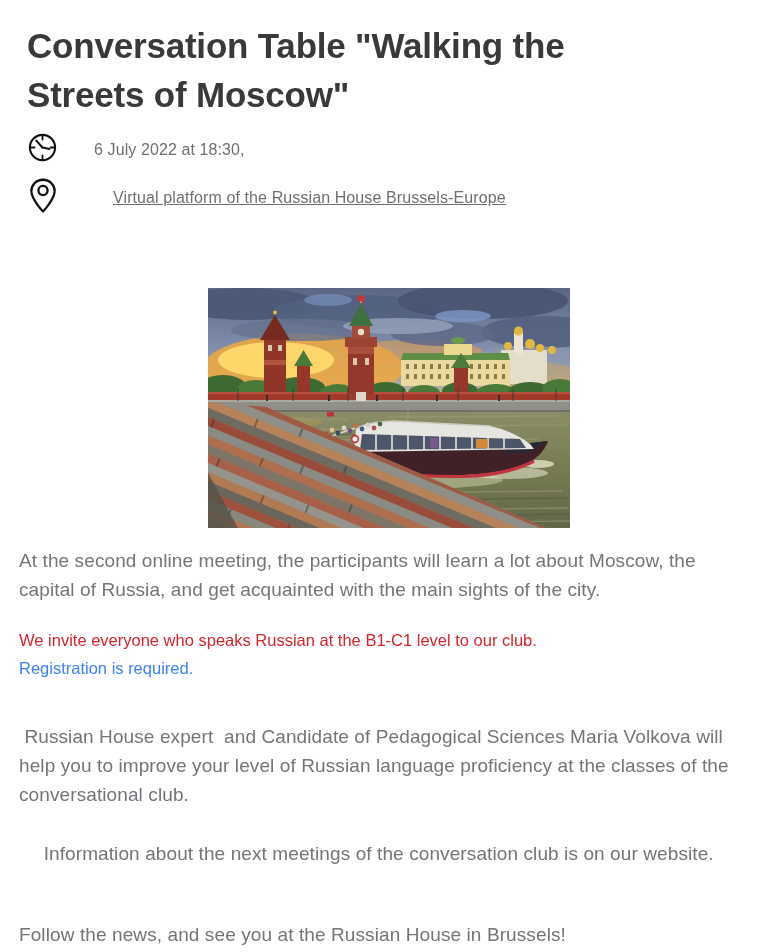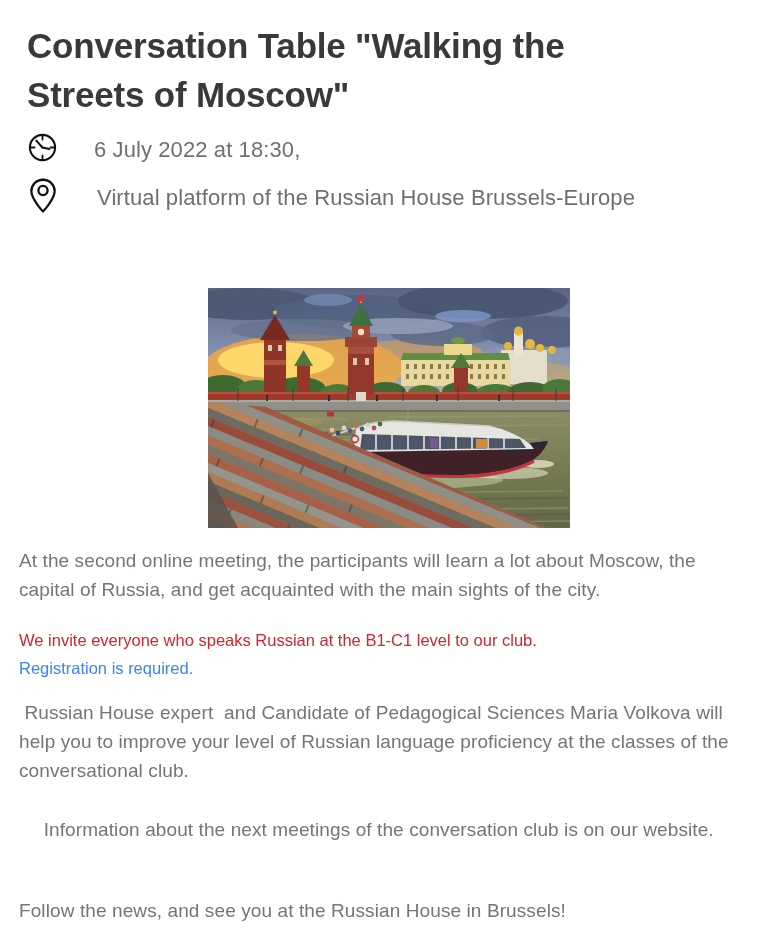--- a/index.html
+++ b/index.html
@@ -15,38 +15,38 @@
     max-width: 650px;
     font-size: 35px; line-height: 49px; font-weight: 700;
     color: #39393b; letter-spacing: -0.2px;
   }
 
   .info-row { display: flex; align-items: center; }
   .info-row.datetime { margin: 13px 0 0 8px; }
   .info-row.location { margin: 10px 0 0 9px; }
   .info-row .icon { flex: 0 0 auto; display: block; }
   .info-row .info-text {
-    font-size: 22px; color: #6e6f73; letter-spacing: 0.1px;
+    font-size: 16px; color: #6e6f73; letter-spacing: 0.1px;
   }
   .info-row.datetime .info-text { margin-left: 36px; }
-  .info-row.location .info-text { margin-left: 39px; }
+  .info-row.location .info-text { margin-left: 55px; text-decoration: underline; }
 
   figure.photo { margin: 69px 0 0 189px; padding: 0; width: 362px; height: 240px; }
   figure.photo svg { display: block; }
 
   .body-text {
     margin: 0; color: #74757a;
     font-size: 19px; line-height: 29px; letter-spacing: 0.1px;
     max-width: 714px;
   }
   .pre { white-space: pre-wrap; }
   p.p1 { margin-top: 18px; }
   .invite { margin-top: 23px; font-weight: 400; color: #d2252c; font-size: 16.5px; line-height: 27.5px; max-width: 714px; }
   .registration { color: #3b82f6; font-size: 16.5px; line-height: 27.5px; max-width: 714px; }
-  p.p2 { margin-top: 16px; }
+  p.p2 { margin-top: 40px; }
   p.p3 { margin-top: 30px; text-align: center; }
   p.p4 { margin-top: 52px; }
 </style>
 </head>
 <body>
 
 <div class="page">
 
   <h1 class="title">Conversation Table "Walking the Streets of Moscow"</h1>
 

